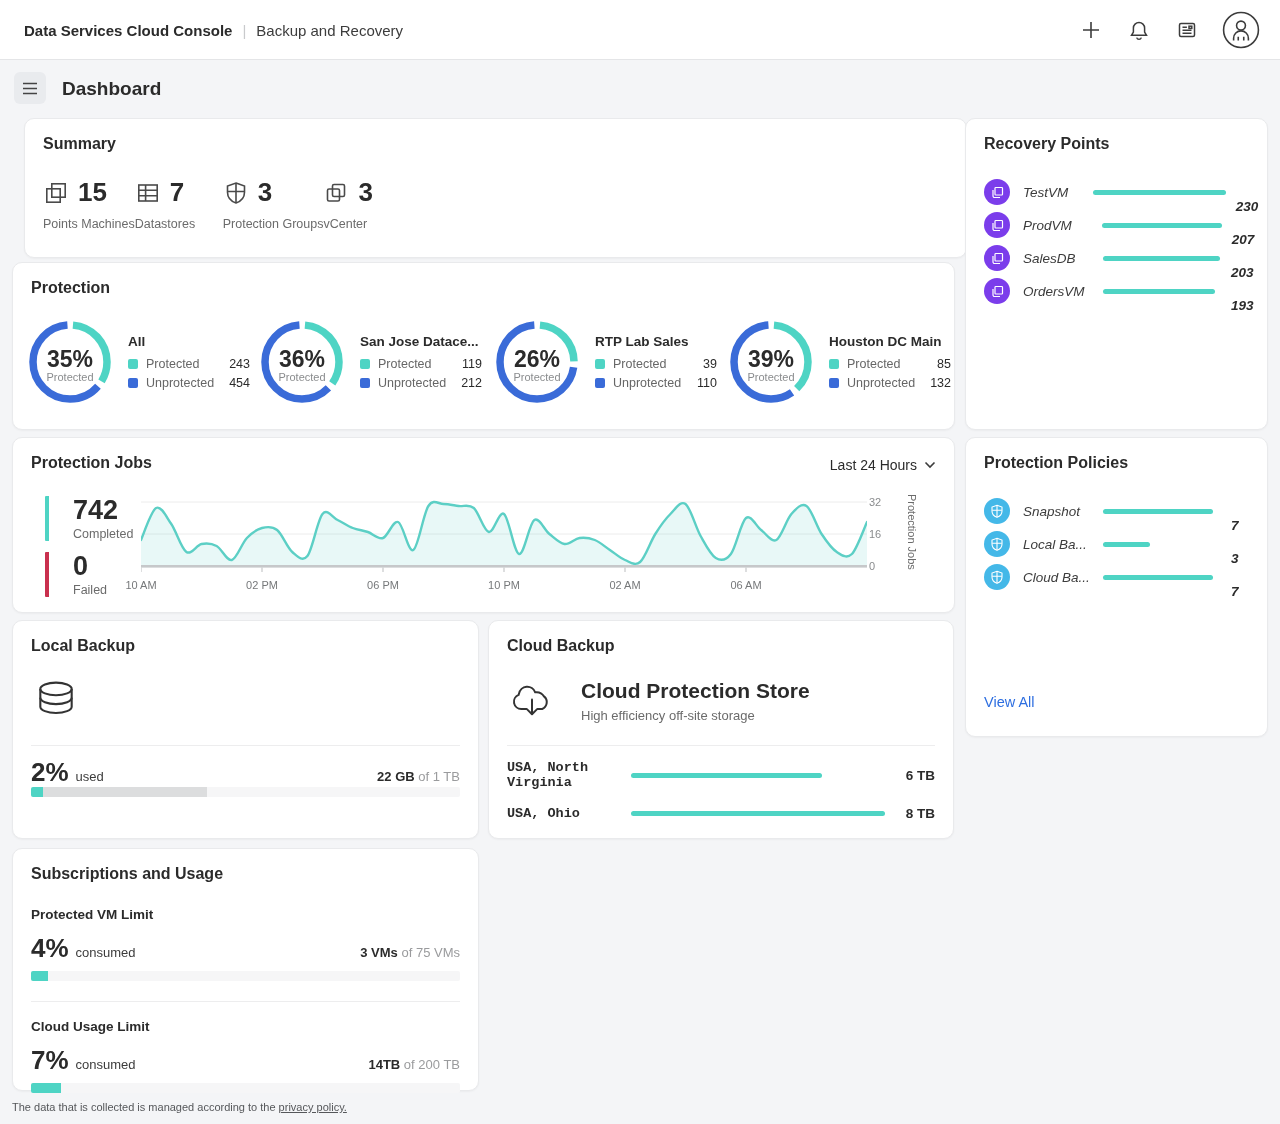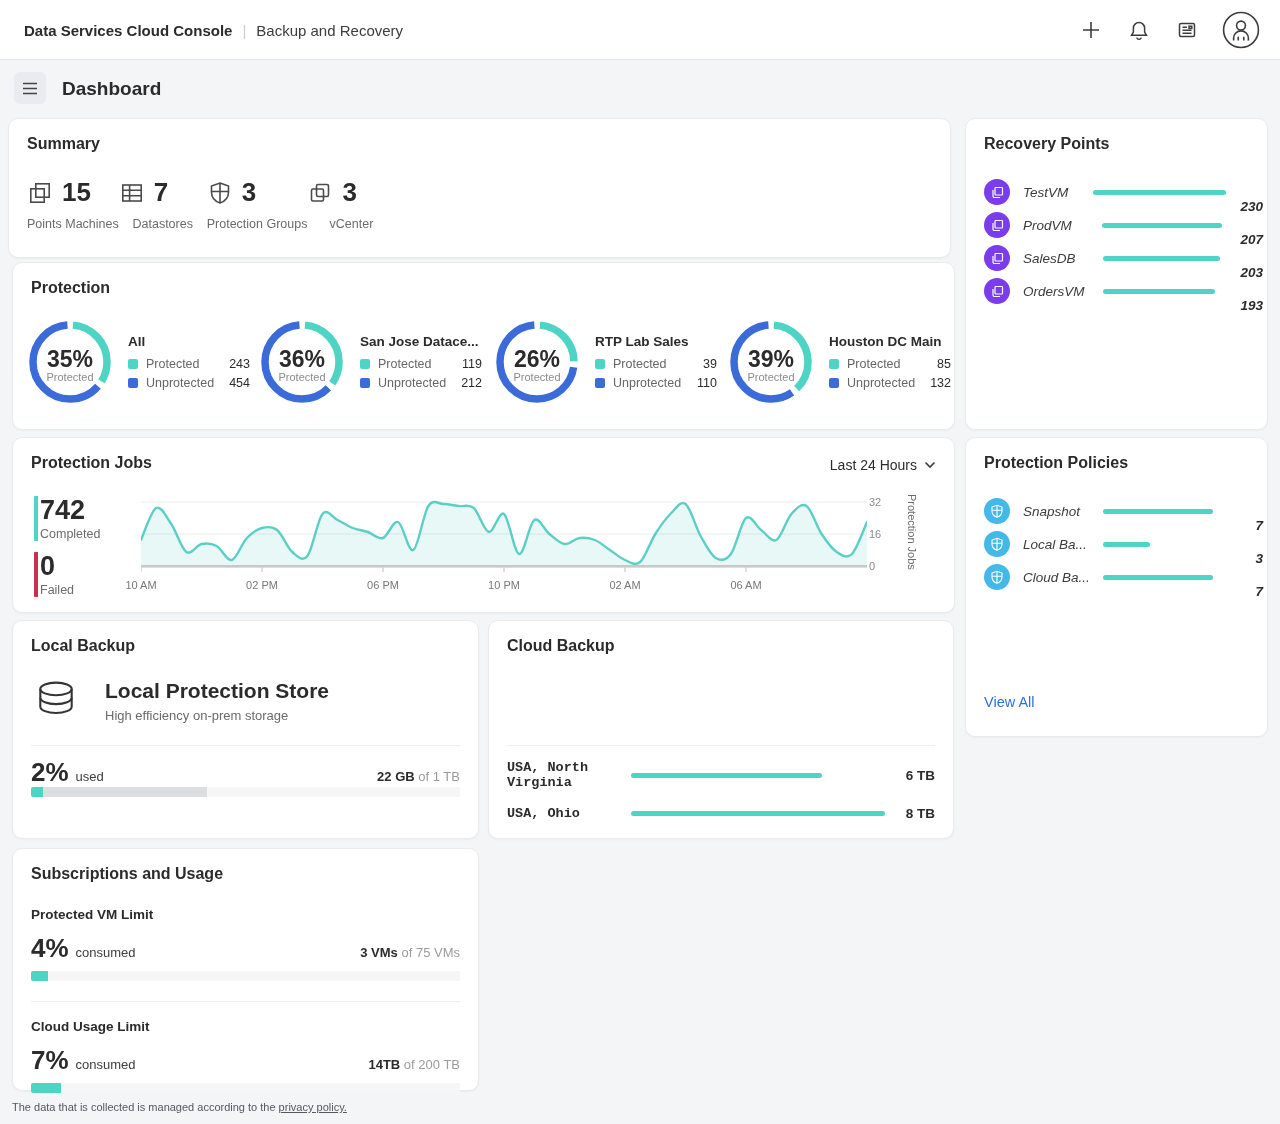--- a/index.html
+++ b/index.html
@@ -17,21 +17,21 @@
   .avatar-btn { width:38px; height:38px; display:flex; align-items:center; justify-content:center; cursor:pointer; }
 
   
   .menu-btn { position:absolute; left:14px; top:72px; width:32px; height:32px; background:#e9ebee; border-radius:6px; display:flex; align-items:center; justify-content:center; cursor:pointer; }
   .page-title { position:absolute; left:62px; top:78px; font-size:19px; font-weight:bold; color:#2b2b2b; }
 
   
   .card { position:absolute; background:#fff; border:1px solid #e9eaec; border-radius:10px; box-shadow:0 1px 2px rgba(0,0,0,0.04); }
   .card-title { position:absolute; left:18px; top:16px; font-size:16px; font-weight:bold; color:#2b2b2b; }
 
-  #card-summary   { left:8px;  top:118px; width:943px; height:140px;text-align:center; }
+  #card-summary   { left:24px;  top:118px; width:943px; height:140px; }
   #card-recovery  { left:965px; top:118px; width:303px; height:312px; }
   #card-protection{ left:12px;  top:262px; width:943px; height:168px; }
   #card-jobs      { left:12px;  top:437px; width:943px; height:176px; }
   #card-policies  { left:965px; top:437px; width:303px; height:300px; }
   #card-local     { left:12px;  top:620px; width:467px; height:219px; }
   #card-cloud     { left:488px; top:620px; width:466px; height:219px; }
   #card-subs      { left:12px;  top:848px; width:467px; height:243px; }
 
   
   .sum-items { position:absolute; left:18px; top:58px; display:flex; }
@@ -40,36 +40,36 @@
   .sum-value { font-size:26px; font-weight:bold; color:#2b2b2b; }
   .sum-label { margin-top:9px; font-size:12.5px; color:#6b6b6b; }
 
   
   .icon-rows { position:absolute; left:18px; right:4px; top:60px;font-style:italic; }
   .ir-row { display:flex; align-items:center; height:26px; margin-bottom:7px; }
   .ir-badge { width:26px; height:26px; border-radius:50%; flex:0 0 26px; display:flex; align-items:center; justify-content:center; }
   .ir-name { width:70px; margin-left:13px; font-size:13.5px; color:#3c3c3c; white-space:nowrap; overflow:hidden; }
   .ir-barwrap { flex:1; margin:0 10px; height:5px; position:relative; }
   .ir-bar { height:5px; border-radius:3px; }
-  .ir-value { width:32px; text-align:right; font-size:13.5px; font-weight:bold; color:#2b2b2b;margin-top:28px; }
+  .ir-value { width:32px; text-align:left; font-size:13.5px; font-weight:bold; color:#2b2b2b;margin-top:28px; }
   .view-all { position:absolute; left:18px; bottom:26px; font-size:14.5px; color:#2d6ee0; cursor:pointer; }
 
   
   .prot-group { position:absolute; top:57px; width:225px; height:100px; }
   .donut-wrap { position:absolute; left:0; top:0; width:84px; height:84px; }
   .pg-text { position:absolute; left:100px; top:14px; width:122px; }
   .pg-name { font-size:13.5px; font-weight:bold; color:#2b2b2b; white-space:nowrap; margin-bottom:8px; }
   .pg-leg-row { display:flex; align-items:center; margin-bottom:5px; }
   .pg-sq { width:10px; height:10px; border-radius:2px; flex:0 0 10px; margin-right:8px; }
   .pg-leg-label { flex:1; font-size:12.5px; color:#666; }
   .pg-leg-value { width:28px; text-align:right; font-size:12.5px; color:#2b2b2b; }
 
   
   .range-select { position:absolute; right:18px; top:19px; display:flex; align-items:center; gap:7px; font-size:14px; color:#2b2b2b; cursor:pointer; }
-  .job-stat { position:absolute; left:21px; padding-left:2px; border-left:4px solid #4ed4c4; border-radius:1px; }
+  .job-stat { position:absolute; left:32px; padding-left:24px; border-left:4px solid #4ed4c4; border-radius:1px; }
   .job-stat.failed { border-left-color:#c9304e; }
   .job-stat-value { font-size:27px; font-weight:bold; line-height:1.05; color:#2b2b2b; }
   .job-stat-label { margin-top:3px; font-size:12.5px; color:#6b6b6b; }
   #chart-holder { position:absolute; left:128px; top:58px; width:726px; height:80px; }
   .x-label { position:absolute; top:141px; transform:translateX(-50%); font-size:11px; color:#76787a; }
   .y-label { position:absolute; left:856px; width:24px; text-align:left; font-size:11px; color:#8a8c8e; }
   .y-axis-title { position:absolute; left:893px; top:56px; height:116px; display:flex; align-items:center; writing-mode:vertical-rl; font-size:11px; color:#6b6b6b; }
 
   
   .store-head { position:absolute; left:20px; top:58px; right:18px; display:flex; }
@@ -465,39 +465,48 @@
 <div class="card" id="card-local">
   <div class="card-title">Local Backup</div>
   <div class="store-head">
     <span class="store-icon">
       <svg width="46" height="46" viewBox="0 0 44 44" fill="none" stroke="#333" stroke-width="2">
         <ellipse cx="22" cy="9.5" rx="15" ry="6"></ellipse>
         <path d="M7 9.5v17c0 3.3 6.7 6 15 6s15-2.7 15-6v-17"></path>
         <path d="M7 18a15 6 0 0 0 30 0"></path>
       </svg>
     </span>
-    <div class="store-txt">
-      <div class="store-title">Local Protection Store</div>
-      <div class="store-sub">High efficiency on-prem storage</div>
-    </div>
   </div>
   <div class="store-divider"></div>
   <div class="usage-row">
     <span class="usage-big">2%</span>
     <span class="usage-small">used</span>
     <span class="usage-right"><b>22 GB</b> <span>of 1 TB</span></span>
   </div>
   <div class="track">
     <div class="seg" id="local-seg-used" style="left: 0px; width: 2.8%; background: rgb(78, 212, 196);"></div>
     <div class="seg" id="local-seg-alloc" style="left: 2.8%; width: 38.2%; background: rgb(220, 221, 222);"></div>
   </div>
 </div>
 
 <div class="card" id="card-cloud">
   <div class="card-title">Cloud Backup</div>
+  <div class="store-head">
+    <span class="store-icon">
+      <svg width="46" height="46" viewBox="0 0 46 44" fill="none" stroke="#333" stroke-width="2" stroke-linecap="round" stroke-linejoin="round">
+        <path d="M17.5 29H12.3A7.3 7.3 0 0 1 9.6 14.9a8.6 8.6 0 0 1 .4-1.2 8.4 8.4 0 0 1 16.2-1.4A8.8 8.8 0 0 1 35 16.4 7.4 7.4 0 0 1 33.2 29h-4.7"></path>
+        <path d="M23 19.5v14"></path>
+        <path d="M18.4 29.6 23 34.2l4.6-4.6"></path>
+      </svg>
+    </span>
+    <div class="store-txt">
+      <div class="store-title">Cloud Protection Store</div>
+      <div class="store-sub">High efficiency off-site storage</div>
+    </div>
+  </div>
   <div class="store-divider"></div>
   <div class="cb-rows" id="cloud-rows">
       <div class="cb-row">
         <span class="cb-name">USA, North Virginia</span>
         <span class="cb-barwrap">
           <span class="cb-bar" style="display:block;width:75.0%;background:#4ed4c4"></span>
         </span>
         <span class="cb-value">6 TB</span>
       </div>
       <div class="cb-row">

